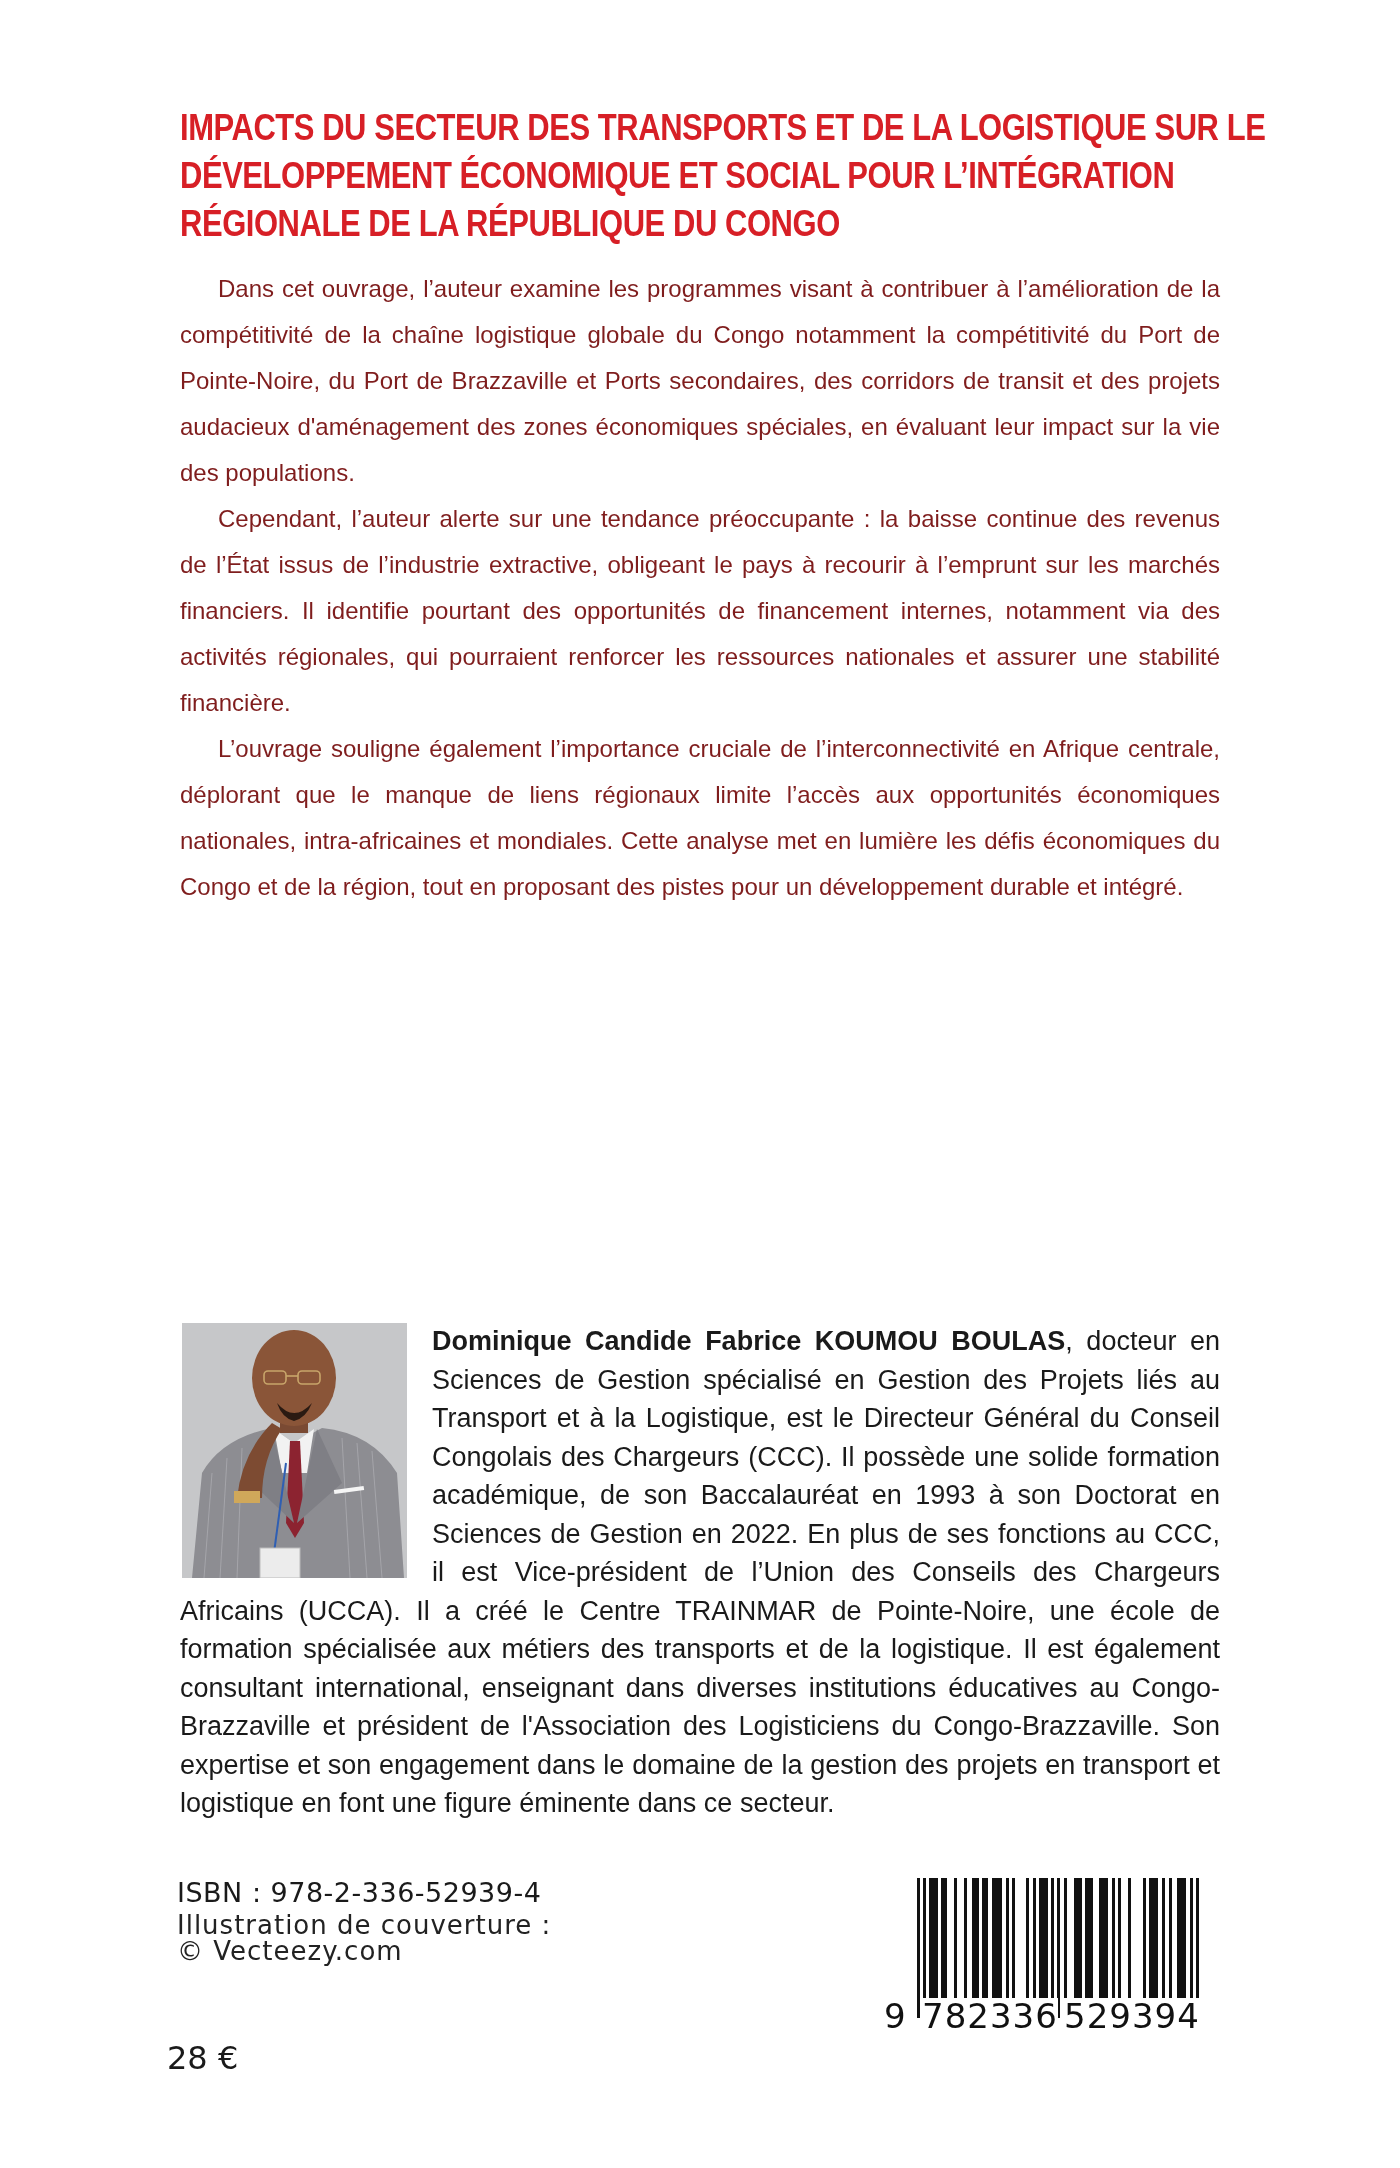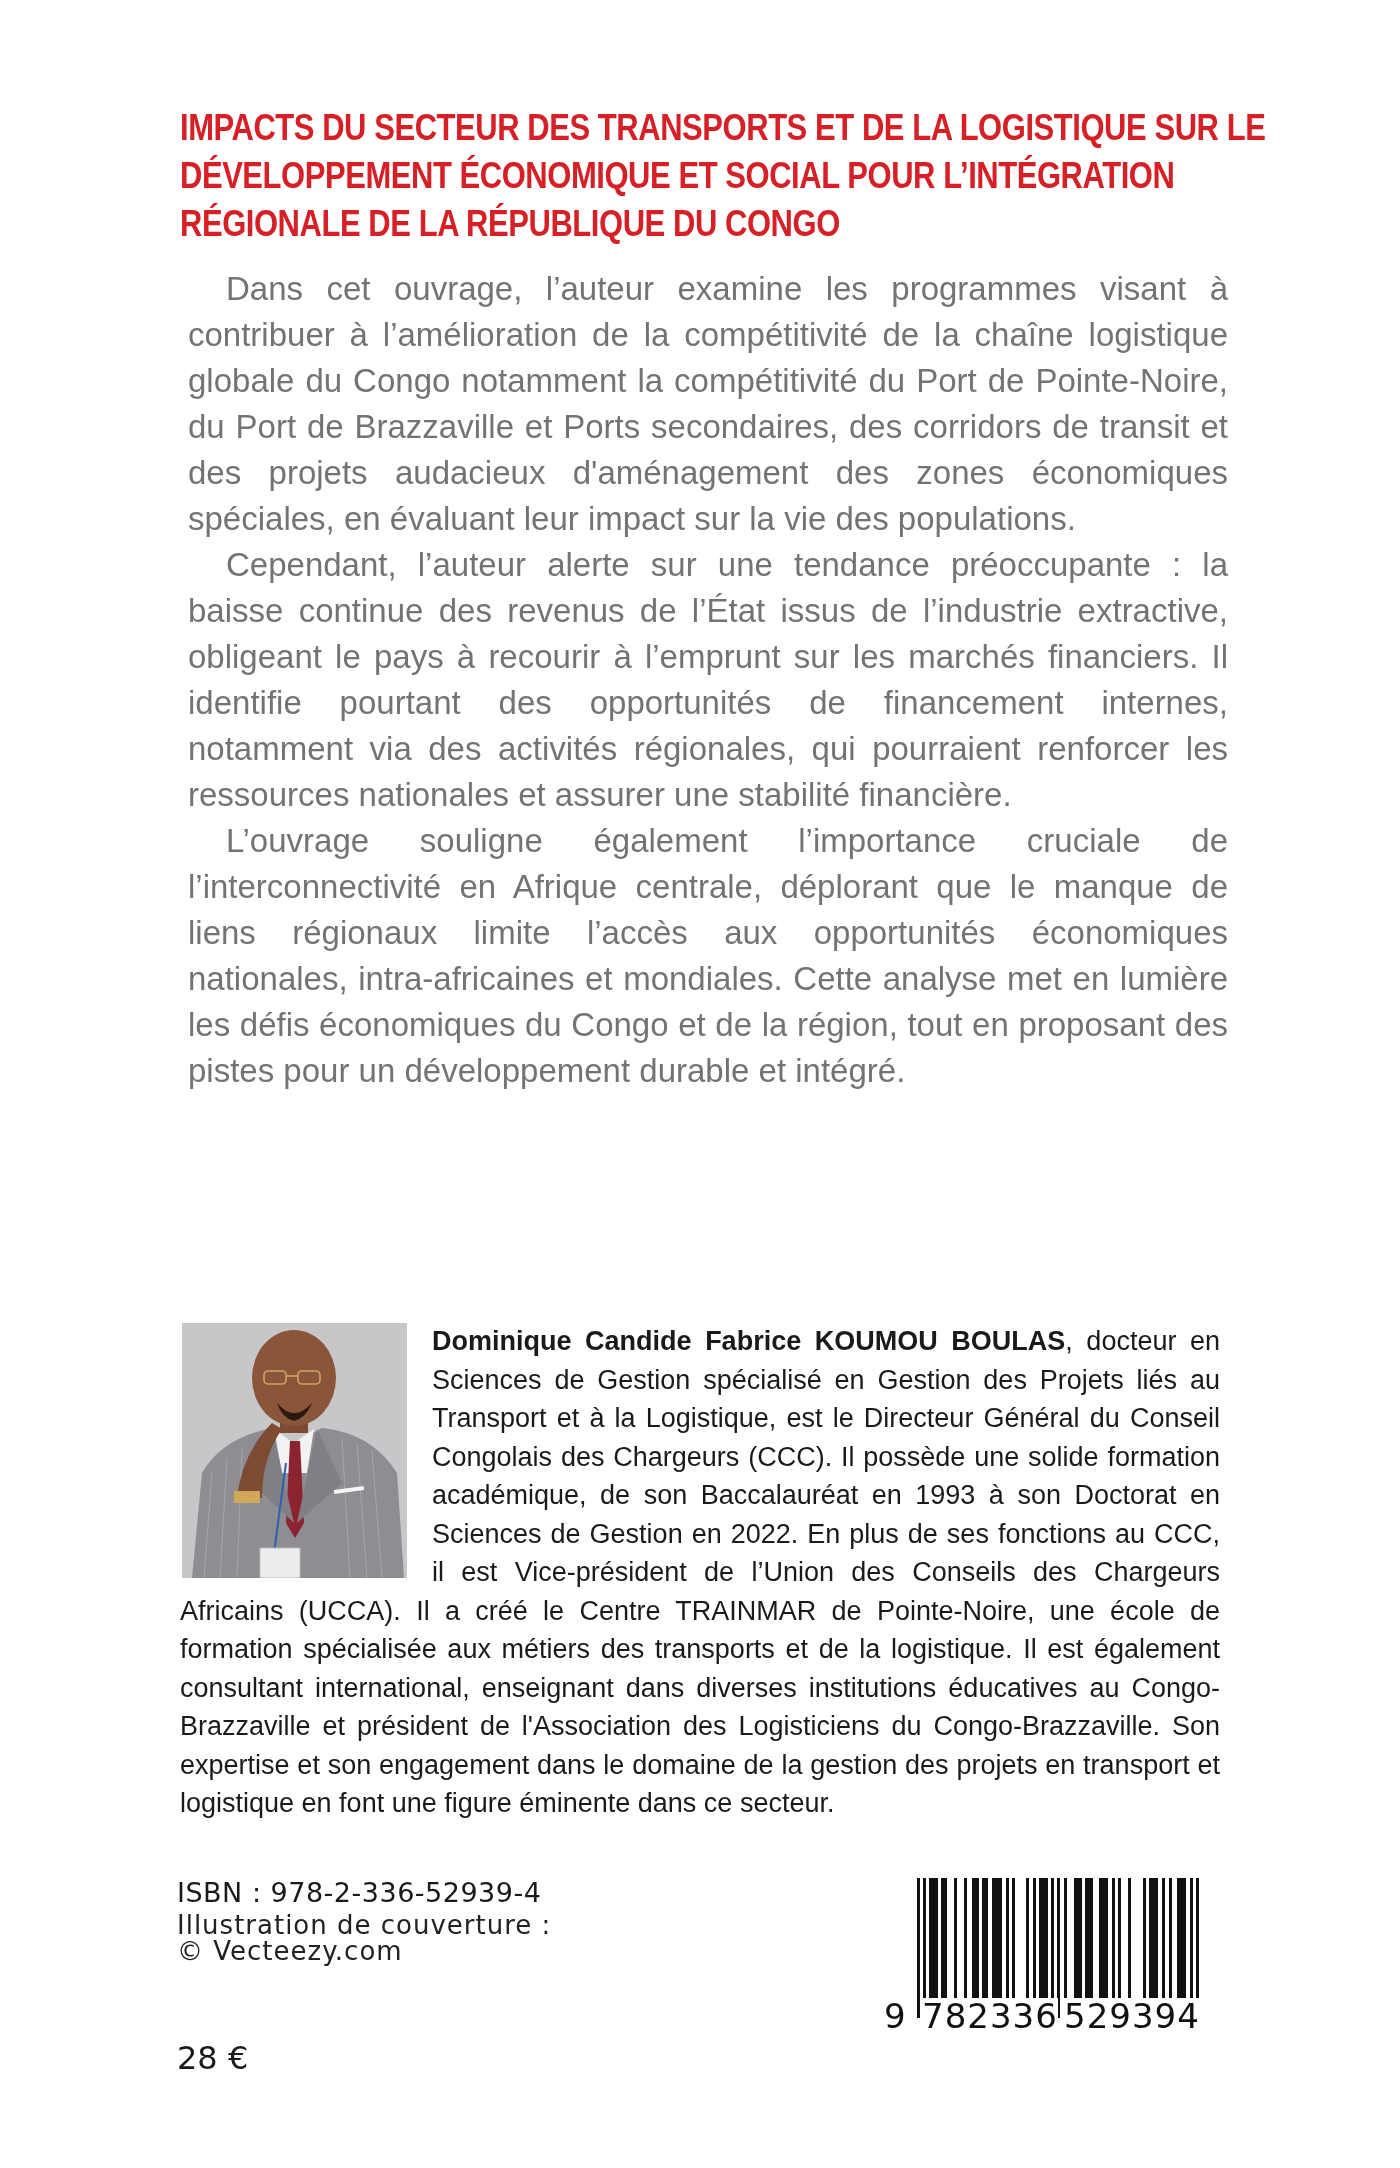--- a/index.html
+++ b/index.html
@@ -6,23 +6,23 @@
   body { width: 1400px; height: 2168px; position: relative; overflow: hidden; color: #1a1a1a; }
   .title {
     position: absolute; left: 180px; top: 104px; width: 1060px;
     font-family: "Liberation Sans", sans-serif; font-weight: 700;
     color: #d71f26; font-size: 36px; line-height: 48px;
     letter-spacing: -0.5px; transform: scaleX(0.86); transform-origin: left top;
     white-space: nowrap;
   }
   .title div { white-space: nowrap; }
   .body-text {
-    position: absolute; left: 188px; top: 266px; width: 1040px;
-    font-family: "Liberation Sans", sans-serif; font-size: 33px; line-height: 46px;
-    text-align: justify; color: #737373;
+    position: absolute; left: 180px; top: 266px; width: 1040px;
+    font-family: "Liberation Sans", sans-serif; font-size: 24px; line-height: 46px;
+    text-align: justify; color: #7f1d1d;
   }
   .body-text p { margin: 0; text-indent: 38px; text-align-last: left; }
   .author-photo {
     position: absolute; left: 182px; top: 1323px; width: 225px; height: 255px;
     background: linear-gradient(180deg, #c9c9cb 0%, #bfc0c2 100%);
     overflow: hidden;
   }
   .bio {
     position: absolute; left: 180px; top: 1322px; width: 1040px;
     font-family: "Liberation Sans", sans-serif; font-size: 27px; line-height: 38.5px;
@@ -34,21 +34,21 @@
     position: absolute; left: 177px; top: 1912px;
     font-family: "DejaVu Sans", sans-serif; font-size: 26px; line-height: 26px;
     color: #222; letter-spacing: 1px;
   }
   .isbn {
     position: absolute; left: 177px; top: 1876px;
     font-family: "DejaVu Sans", sans-serif; font-size: 27px; line-height: 34px; color: #1a1a1a;
     letter-spacing: 0.5px;
   }
   .price {
-    position: absolute; left: 177px; top: 2038px;
+    position: absolute; left: 167px; top: 2038px;
     font-family: "DejaVu Sans", sans-serif; font-size: 32px; line-height: 40px; color: #1a1a1a;
   }
   .barcode {
     position: absolute; left: 878px; top: 1872px; width: 330px; height: 160px;
   }
   .barcode-digits {
     position: absolute; top: 126px; left: 0; width: 330px; height: 36px;
     font-family: "DejaVu Sans", sans-serif; font-size: 34px; line-height: 36px; color: #111;
   }
   .barcode-digits span { position: absolute; top: 0; background: #fff; }

